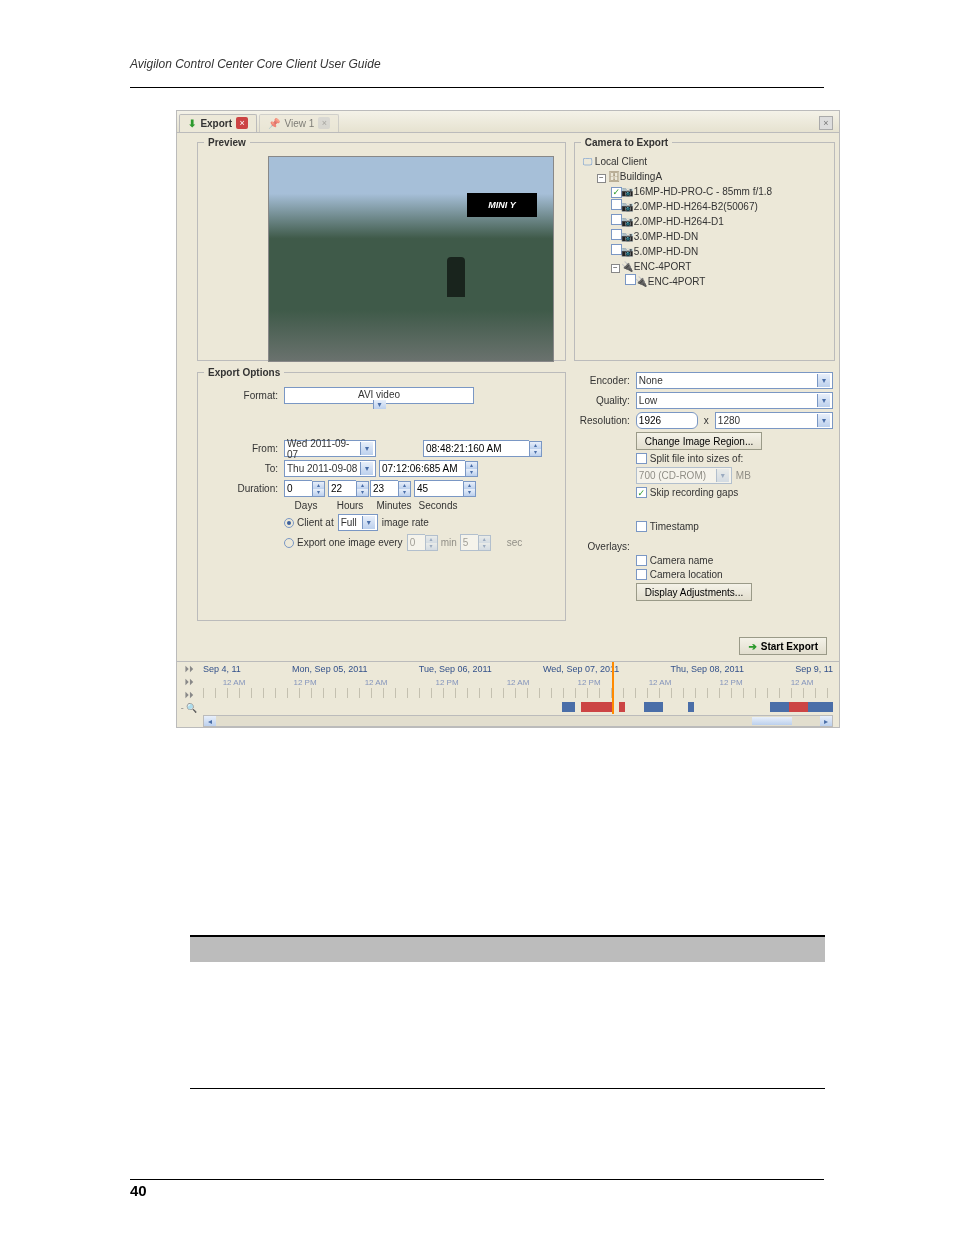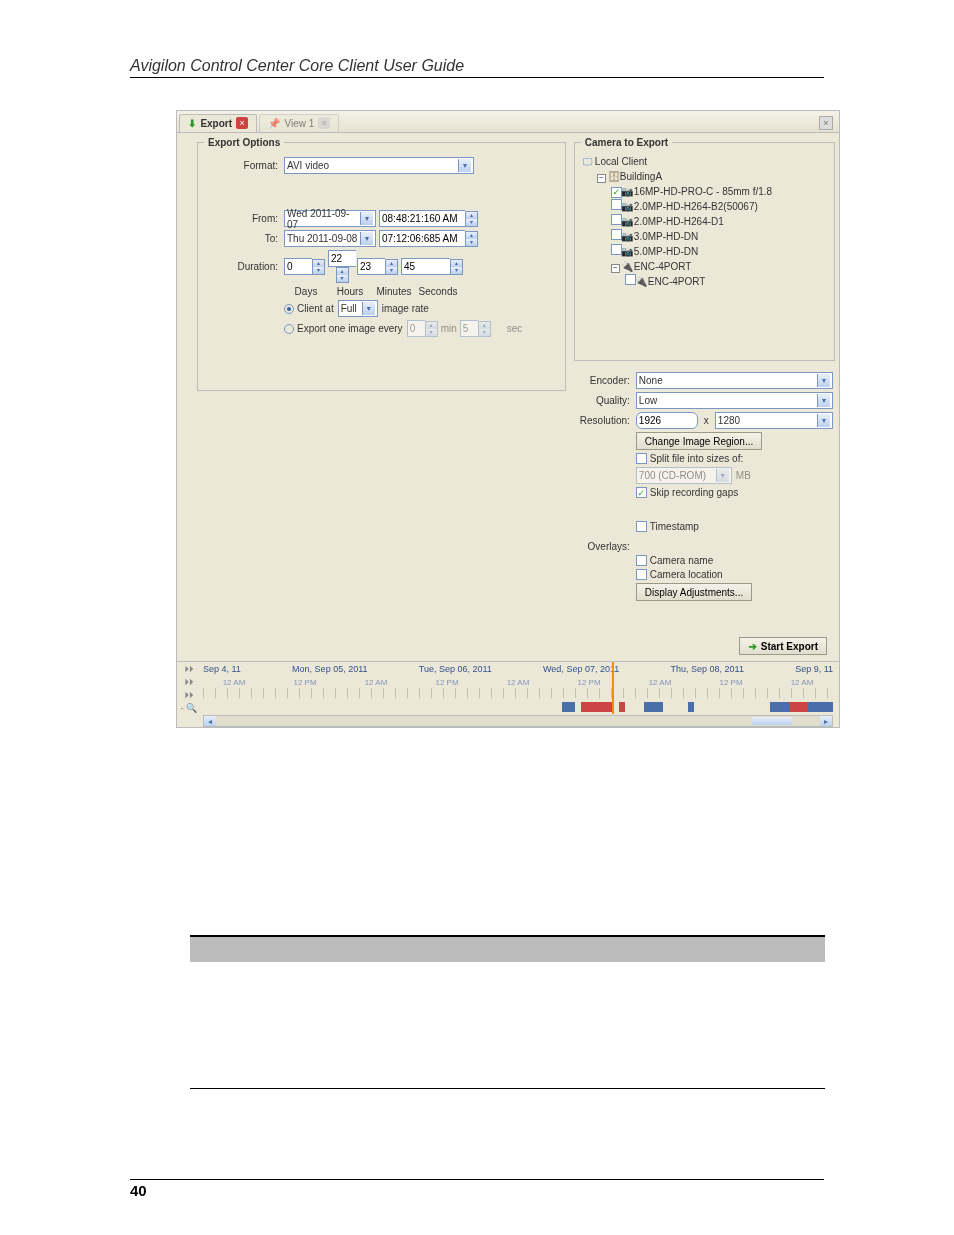--- a/index.html
+++ b/index.html
@@ -1,17 +1,17 @@
 <!DOCTYPE html>
 <html><head>
 <meta charset="utf-8">
 <style>
   * { box-sizing: border-box; margin: 0; padding: 0; }
   body { width: 954px; height: 1235px; background: #fff; font-family: Tahoma, Arial, sans-serif; position: relative; }
-  .page-header { position: absolute; top: 57px; left: 130px; width: 694px; font-style: italic; font-size: 16px; color: #333; border-bottom: 1.5px solid #000; padding-bottom: 2px; }
+  .page-header { position: absolute; top: 57px; left: 130px; width: 694px; font-style: italic; font-size: 12px; color: #333; border-bottom: 1.5px solid #000; padding-bottom: 16px; }
   .page-num { position: absolute; bottom: 36px; left: 130px; font-weight: bold; font-size: 15px; border-top: 1.5px solid #000; width: 694px; padding-top: 2px; }
 
   .app { position: absolute; top: 110px; left: 176px; width: 664px; height: 618px; background: #ece8d8; border: 1px solid #bbb; font-size: 10px; color: #333; }
   .tabbar { height: 22px; background: linear-gradient(#f4f2e8, #e6e2d0); border-bottom: 1px solid #bbb; display: flex; align-items: center; gap: 2px; padding: 2px 2px 0; }
   .tab { display: flex; align-items: center; gap: 4px; padding: 2px 8px; border: 1px solid #bbb; border-bottom: none; background: #ece8d8; border-radius: 2px 2px 0 0; height: 18px; }
   .tab .arrow-green { color: #2c9a2c; font-weight: bold; }
   .tab .arrow-blue { color: #6a8ecf; }
   .tab-close { background: #c44; color: #fff; width: 12px; height: 12px; display: inline-flex; align-items: center; justify-content: center; font-size: 9px; border-radius: 2px; }
   .tab.dim { opacity: .6; }
   .win-close { margin-left: auto; width: 14px; height: 14px; background: #ddd; border: 1px solid #aaa; display: flex; align-items: center; justify-content: center; font-size: 9px; color: #777; margin-right: 4px; }
@@ -87,42 +87,49 @@
     <div class="tab dim">
       <span class="arrow-blue">📌</span>
       <span>View 1</span>
       <span class="tab-close" style="background:#ccc;color:#777;">×</span>
     </div>
     <div class="win-close">×</div>
   </div>
 
   <div class="cols">
     <div class="colL">
+      <fieldset style="height:224px;">
+        <legend>Preview</legend>
+        <div class="preview-img">
+          <div class="sign">MINI Y</div>
+          <div class="sil"></div>
+        </div>
+      </fieldset>
 
       <fieldset style="height:254px;position:relative;">
         <legend>Export Options</legend>
 
         <div class="form-row">
           <span class="lbl">Format:</span>
-          <div class="sel" style="width:190px;">
+          <div class="sel" style="width:190px;flex-direction:column;">
             <span>AVI video</span>
               <span class="dd">▾</span>
           </div>
         </div>
 
         <div style="height:30px;"></div>
 
         <div class="form-row">
           <span class="lbl">From:</span>
           <div class="sel" style="width:92px;">
               <span>Wed 2011-09-07</span>
               <span class="dd">▾</span>
             </div>
           <div class="spin" style="margin-left:3px;">
-              <input class="txt" style="width: 86px;" value="08:48:21:160 AM">
+              <input class="txt" style="width: 106px; margin-left: 44px;" value="08:48:21:160 AM">
               <div class="btns">
                 <span>▴</span>
                 <span>▾</span>
               </div>
             </div>
         </div>
 
         <div class="form-row">
           <span class="lbl">To:</span>
           <div class="sel" style="width:92px;">
@@ -140,21 +147,21 @@
 
         <div class="form-row">
           <span class="lbl">Duration:</span>
           <div class="spin">
               <input class="txt" style="width: 28px;" value="0">
               <div class="btns">
                 <span>▴</span>
                 <span>▾</span>
               </div>
             </div>
-          <div class="spin" style="margin-left:3px;flex-direction:column;">
+          <div class="spin" style="margin-left:3px;">
               <input class="txt" style="width: 28px;" value="22">
               <div class="btns">
                 <span>▴</span>
                 <span>▾</span>
               </div>
             </div>
           <div class="spin" style="margin-left:1px;">
               <input class="txt" style="width: 28px;" value="23">
               <div class="btns">
                 <span>▴</span>

